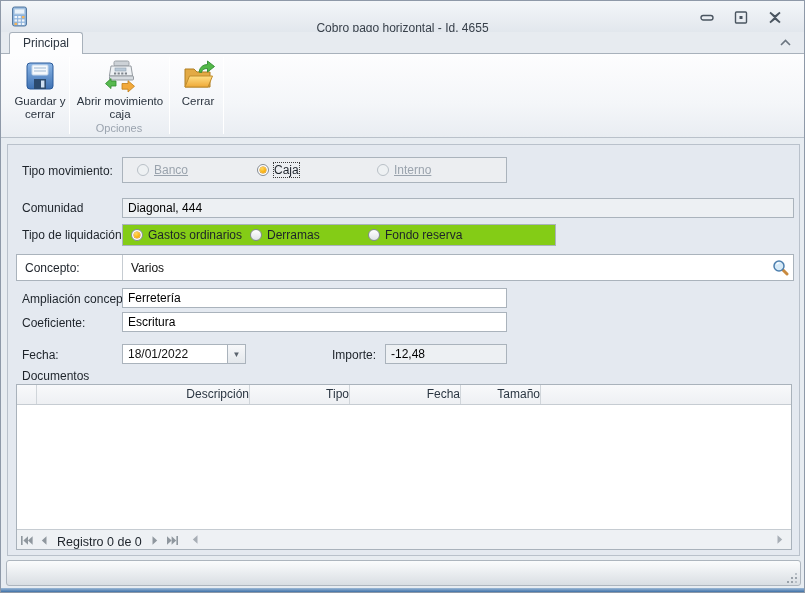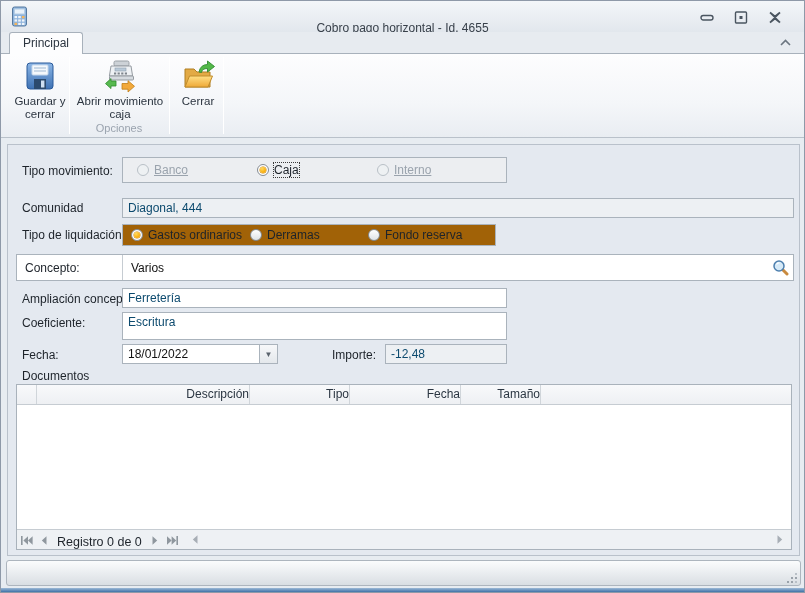--- a/index.html
+++ b/index.html
@@ -66,21 +66,21 @@
   .radio-item.dis { color:#9aa3ad;text-decoration:underline; }
   .rdo { width:12px; height:12px; border-radius:50%; border:1px solid #848b93;
          background:linear-gradient(#ffffff,#dfe3e7); position:relative; flex:0 0 auto; }
   .rdo.dis { border-color:#b9c0c7; background:#eef1f3; }
   .rdo.sel { background:#fff; }
   .rdo.sel::after { content:""; position:absolute; left:2px; top:2px; width:6px; height:6px;
          border-radius:50%; background:radial-gradient(circle at 35% 30%, #ffd95e, #f7a700 75%);
          box-shadow:0 0 0 0.5px #c97f00; }
   .focus-rect { outline:1px dotted #3a3a3a; outline-offset:0px; }
   .txtfield { position:absolute; background:#fff; border:1px solid #aab3bc;
-              font-size:12px; color:#0c4a6e; line-height:18px; padding:0 5px; }
+              font-size:12px; color:#000000; line-height:18px; padding:0 5px; }
   .txtfield.ro { background:#edf0f3; }
   
   .concepto-label-cell { position:absolute; left:0; top:0; bottom:0; width:106px;
       border-right:1px solid #c6ccd2; display:flex; align-items:center; padding-left:8px;
       font-size:12px; color:#1d232a; }
   .concepto-value { position:absolute; left:114px; top:0; bottom:0; right:26px;
       display:flex; align-items:center; font-size:12px; color:#111; }
   .search-btn { position:absolute; right:2px; top:2px; width:22px; height:21px;
       display:flex; align-items:center; justify-content:center; border-radius:2px; }
   
@@ -242,21 +242,21 @@
         <span>Interno</span>
       </div>
     </div>
 
     <div class="flabel" style="left:14px; top:56px">Comunidad</div>
     <div class="txtfield ro" style="left:114px; top:53px; width:672px; height:20px;">
       <span>Diagonal, 444</span>
     </div>
 
     <div class="flabel" style="left:14px; top:83px">Tipo de liquidación:</div>
-    <div class="box" style="left:114px; top:79px; width:374px; height:22px; background:#a16207;">
+    <div class="box" style="left:114px; top:79px; width:434px; height:22px; background:#84cc16;">
       <div class="radio-item" style="left:8px">
         <span class="rdo sel"></span>
         <span>Gastos ordinarios</span>
       </div>
       <div class="radio-item" style="left:127px">
         <span class="rdo"></span>
         <span>Derramas</span>
       </div>
       <div class="radio-item" style="left:245px">
         <span class="rdo"></span>
@@ -279,26 +279,26 @@
         </span>
       </div>
     </div>
 
     <div class="flabel" style="left:14px; top:147px">Ampliación concepto:</div>
     <div class="txtfield" style="left:114px; top:143px; width:385px; height:20px;">
       <span>Ferretería</span>
     </div>
 
     <div class="flabel" style="left:14px; top:171px">Coeficiente:</div>
-    <div class="txtfield" style="left:114px; top:167px; width:385px; height:28px;">
+    <div class="txtfield" style="left:114px; top:167px; width:385px; height:20px;">
       <span>Escritura</span>
     </div>
 
     <div class="flabel" style="left:14px; top:203px">Fecha:</div>
-    <div class="date-field" style="left:114px; top:199px; width:156px; height:20px;">
+    <div class="date-field" style="left:114px; top:199px; width:124px; height:20px;">
       <span class="date-text">18/01/2022</span>
       <span class="dd-btn">
           <span>▼</span>
         </span>
     </div>
     <div class="flabel" style="left:324px; top:203px">Importe:</div>
     <div class="txtfield ro" style="left:377px; top:199px; width:122px; height:20px;">
       <span>-12,48</span>
     </div>
 

